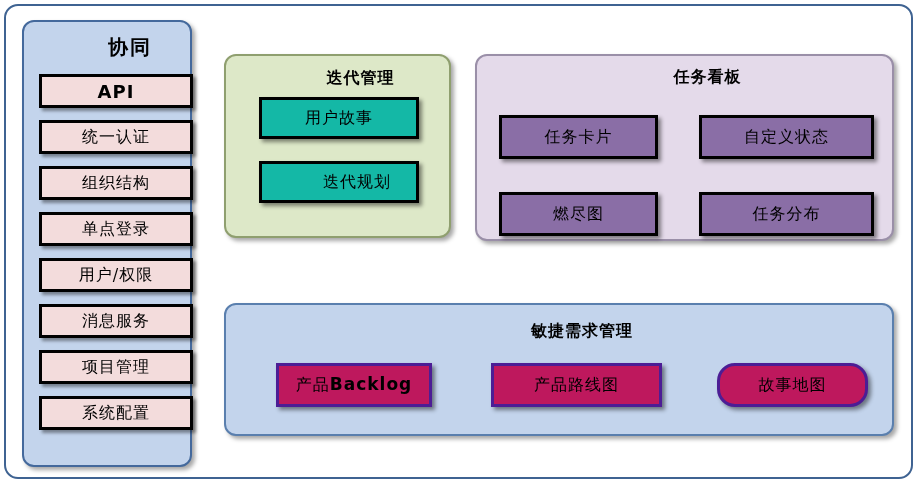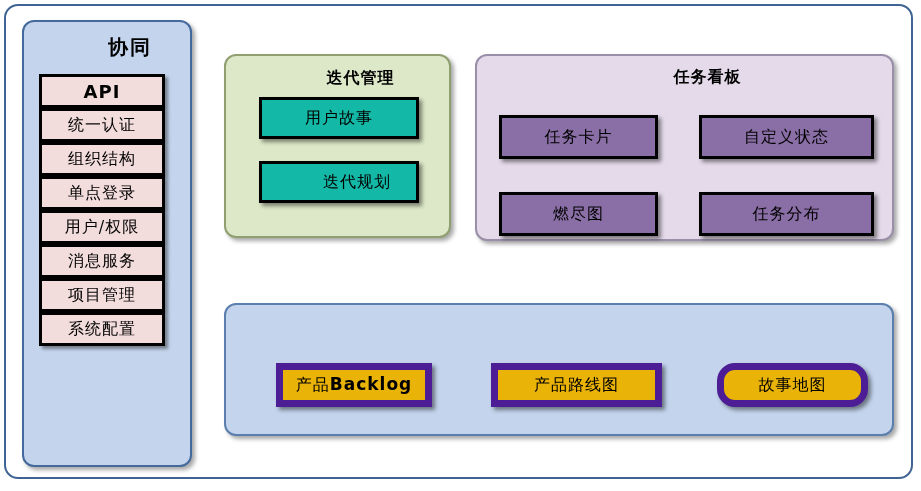--- a/index.html
+++ b/index.html
@@ -61,22 +61,23 @@
     letter-spacing: 2px;
   }
   .sidebar-list {
     position: absolute;
     left: 15px;
     top: 52px;
     width: 138px;
   }
   .sidebar-item {
     box-sizing: border-box;
-    width: 126px;
+    width: 154px;
     height: 34px;
+    margin-bottom: 12px;
     background: #f3dcdc;
     border: 3px solid #000000;
     box-shadow: 3px 3px 3px rgba(0,0,0,0.4);
     display: flex;
     align-items: center;
     justify-content: center;
     font-family: "DejaVu Serif", "Liberation Serif", serif;
     font-size: 16px;
     color: #000000;
     letter-spacing: 1px;
@@ -163,22 +164,22 @@
     border: 2px solid #5a7fae;
   }
   #agile-panel .panel-title {
     top: 16px;
     font-size: 16px;
     letter-spacing: 1px;
   }
   .blue-box {
     position: absolute;
     box-sizing: border-box;
-    background: #eab308;
-    border: 7px solid #4c1d95;
+    background: #be185d;
+    border: 3px solid #4c1d95;
     box-shadow: 3px 3px 4px rgba(0,0,0,0.45);
     display: flex;
     align-items: center;
     justify-content: center;
     font-family: "DejaVu Serif", "Liberation Serif", serif;
     font-size: 16px;
     color: #000000;
     letter-spacing: 1px;
   }
   #blue-box-0 { left: 50px; top: 58px; width: 156px; height: 44px; }
@@ -221,20 +222,21 @@
 
   <div class="panel" id="taskboard-panel">
     <div class="panel-title">任务看板</div>
     <div class="purple-box" id="purple-box-0">任务卡片</div>
     <div class="purple-box" id="purple-box-1">自定义状态</div>
     <div class="purple-box" id="purple-box-2">燃尽图</div>
     <div class="purple-box" id="purple-box-3">任务分布</div>
   </div>
 
   <div class="panel" id="agile-panel">
+    <div class="panel-title">敏捷需求管理</div>
     <div class="blue-box" id="blue-box-0">
       <span class="mixed-label"><span class="cn">产品</span><span class="latin">Backlog</span></span>
     </div>
     <div class="blue-box" id="blue-box-1">产品路线图</div>
     <div class="blue-box" id="blue-box-2">故事地图</div>
   </div>
 
 </div>
 
 </body></html>

